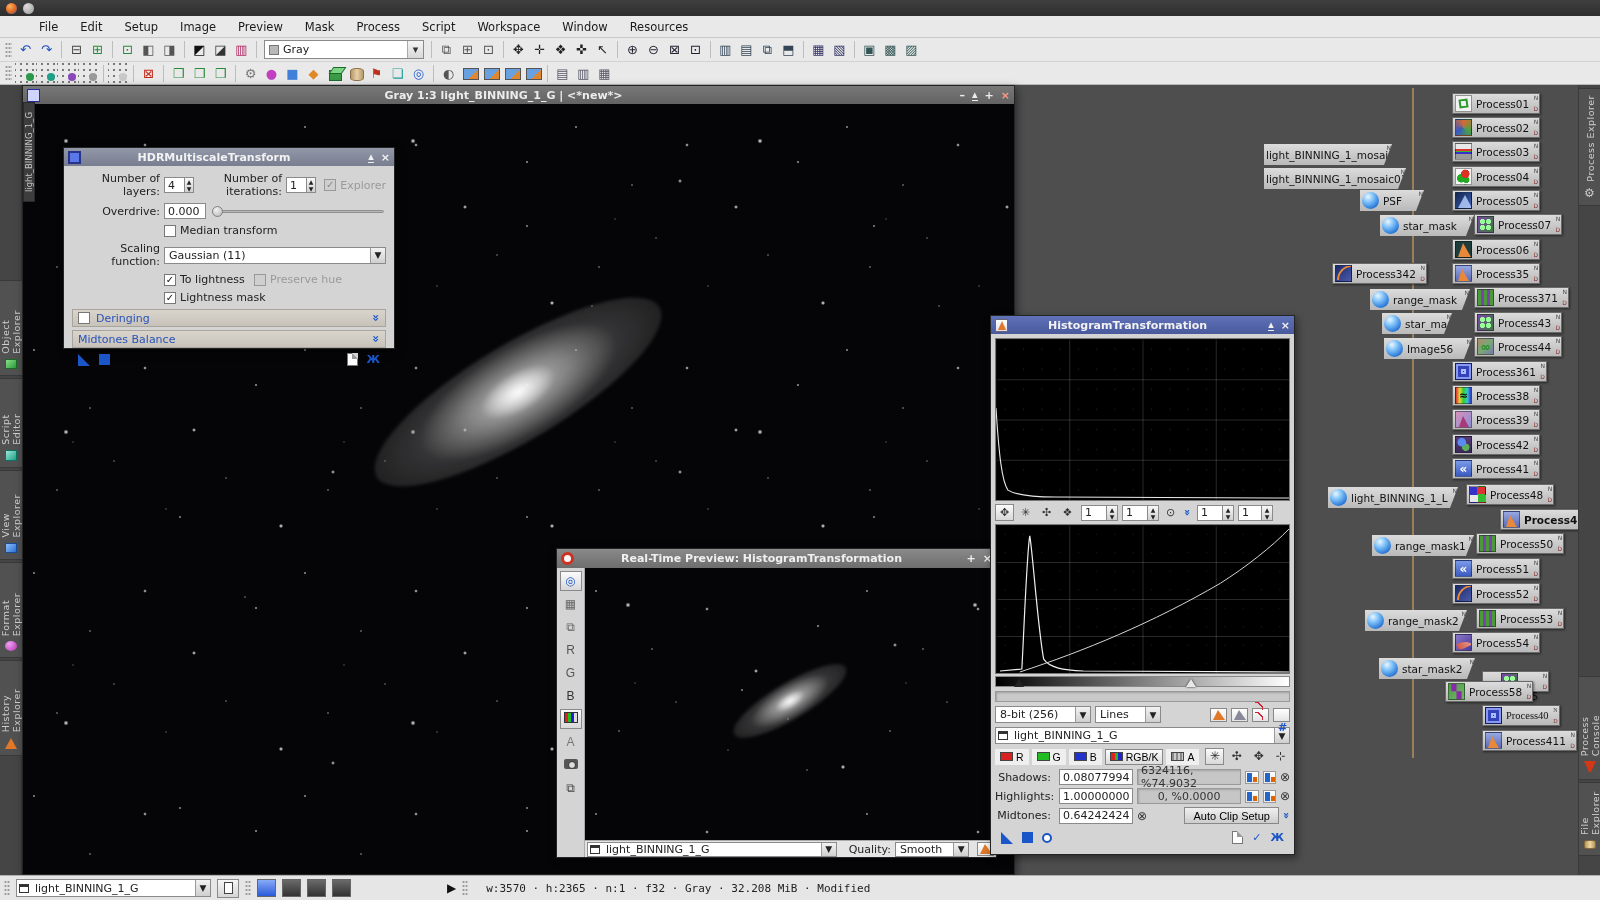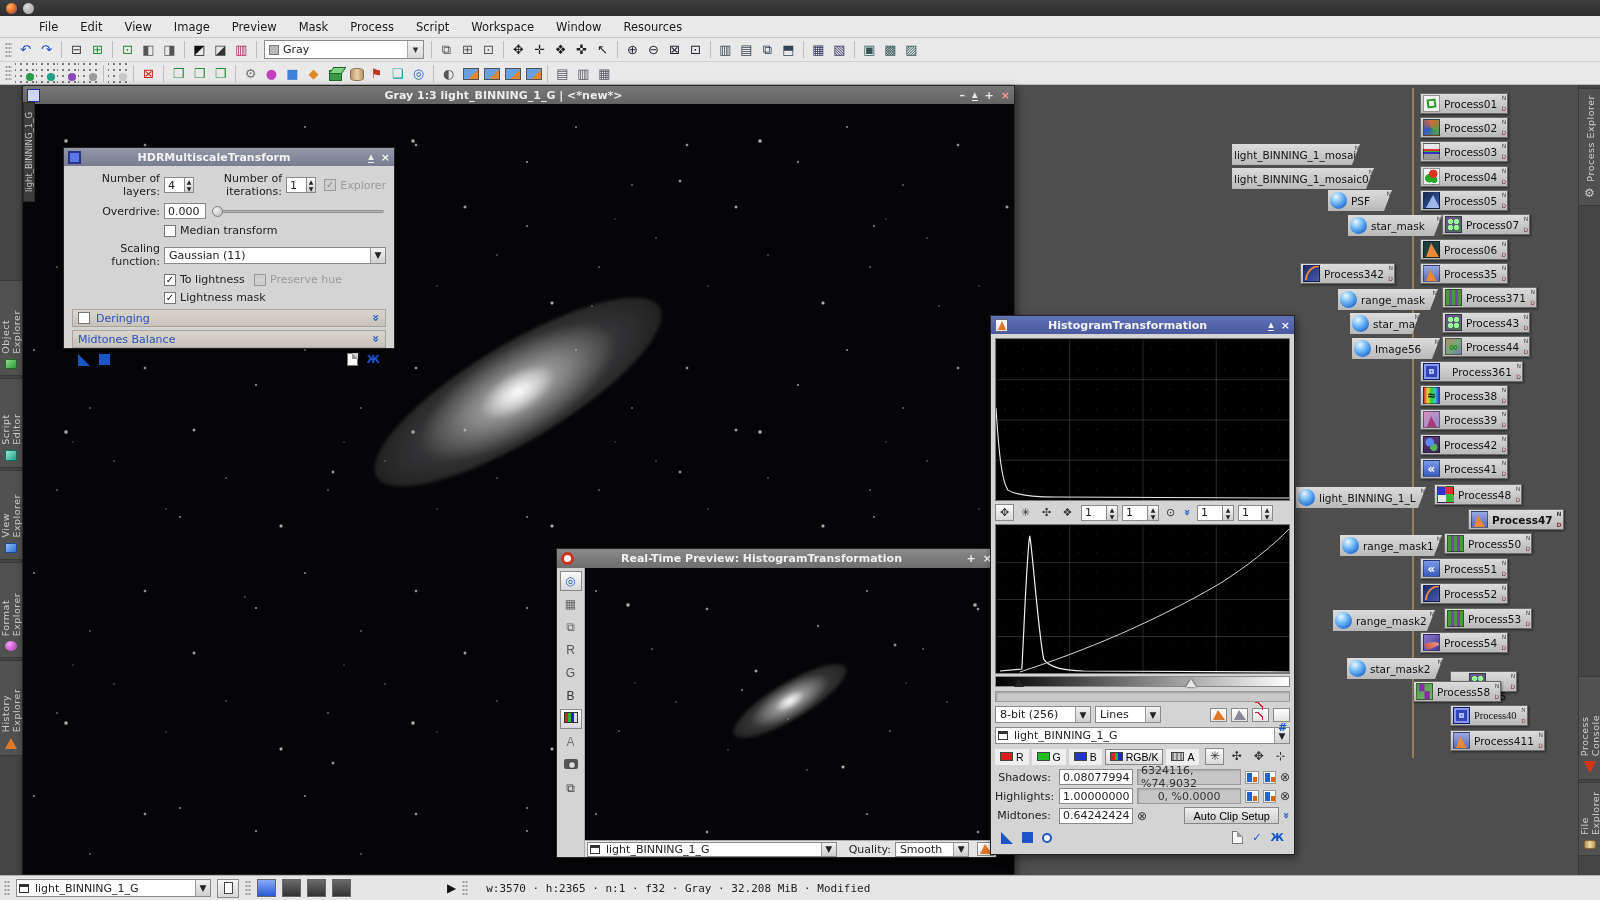--- a/index.html
+++ b/index.html
@@ -209,21 +209,21 @@
   #rtp-bottom .combo { width:255px; height:15px; }
   .rgbbars { width:14px; height:11px; background:linear-gradient(90deg,#d22 25%,#2b2 25% 50%,#22c 50% 75%,#ddd 75%); border:1px solid #333; display:inline-block; }
   .camico { width:14px; height:10px; background:#555; border-radius:2px; position:relative; display:inline-block; }
   .camico::after { content:""; position:absolute; left:4px; top:2px; width:6px; height:6px; border-radius:50%; background:#ddd; border:1px solid #333; }
 
   
   #procs { position:absolute; inset:0; pointer-events:none; }
   #proc-divider { position:absolute; left:1412px; top:3px; width:2px; height:670px; background:#9a7f5a; }
   .proc, .mtab { position:absolute; pointer-events:auto; height:21px; display:inline-flex; align-items:center;
     background:linear-gradient(#dcdcdc,#b9b9b9); padding:1px 10px 1px 2px; cursor:default;
-    filter:drop-shadow(1px 1px 1px rgba(0,0,0,.5)); }
+    filter:drop-shadow(1px 1px 1px rgba(0,0,0,.5));margin-left:32px; }
   .proc { border:1px solid #6a6a6a; }
   .mtab { clip-path:polygon(0 0, 100% 0, calc(100% - 8px) 100%, 0 100%); padding-right:14px; }
   .picon { width:17px; height:17px; margin-right:4px; flex:none; border:1px solid rgba(0,0,0,.4); position:relative; overflow:hidden; }
   .plabel { font-size:10.5px; color:#111; white-space:nowrap; }
   .nd { position:absolute; right:1px; top:1px; font-size:6px; color:#444; line-height:6px; }
   .nd2 { position:absolute; right:1px; bottom:1px; font-size:6px; color:#833; line-height:6px; }
   .pi-sphere { border-radius:50%; border:none;
     background:radial-gradient(circle at 35% 28%, #eaf6ff, #7cc0f8 35%, #2d7ad8 72%, #0a3f8e); }
   .pi-crop { background:#f2f2f2; }
   .pi-crop::after { content:""; position:absolute; inset:3px; border:2px solid #2a9a2a; transform:rotate(-8deg); }
@@ -289,21 +289,21 @@
 </head>
 <body>
 
 <div id="titlebar">
   <span class="wbtn b1"></span>
   <span class="wbtn b2"></span>
 </div>
 <div id="menubar">
     <div class="mi">File</div>
     <div class="mi">Edit</div>
-    <div class="mi">View</div>
+    <div class="mi">Setup</div>
     <div class="mi">Image</div>
     <div class="mi">Preview</div>
     <div class="mi">Mask</div>
     <div class="mi">Process</div>
     <div class="mi">Script</div>
     <div class="mi">Workspace</div>
     <div class="mi">Window</div>
     <div class="mi">Resources</div>
   </div>
 <div id="toolbar1" class="tbrow">
@@ -787,21 +787,21 @@
         <span class="plabel">Process43</span>
         <span class="nd">N</span>
         <span class="nd2">D</span>
       </div>
       <div class="proc" style="left: 1442px; top: 251px;">
         <span class="picon pi-inf">∞</span>
         <span class="plabel">Process44</span>
         <span class="nd">N</span>
         <span class="nd2">D</span>
       </div>
-      <div class="proc" style="left: 1420px; top: 276px; gap: 8px;">
+      <div class="proc" style="left: 1420px; top: 276px;">
         <span class="picon pi-sq"></span>
         <span class="plabel">Process361</span>
         <span class="nd">N</span>
         <span class="nd2">D</span>
       </div>
       <div class="proc" style="left: 1420px; top: 300px;">
         <span class="picon pi-rain">≈</span>
         <span class="plabel">Process38</span>
         <span class="nd">N</span>
         <span class="nd2">D</span>

